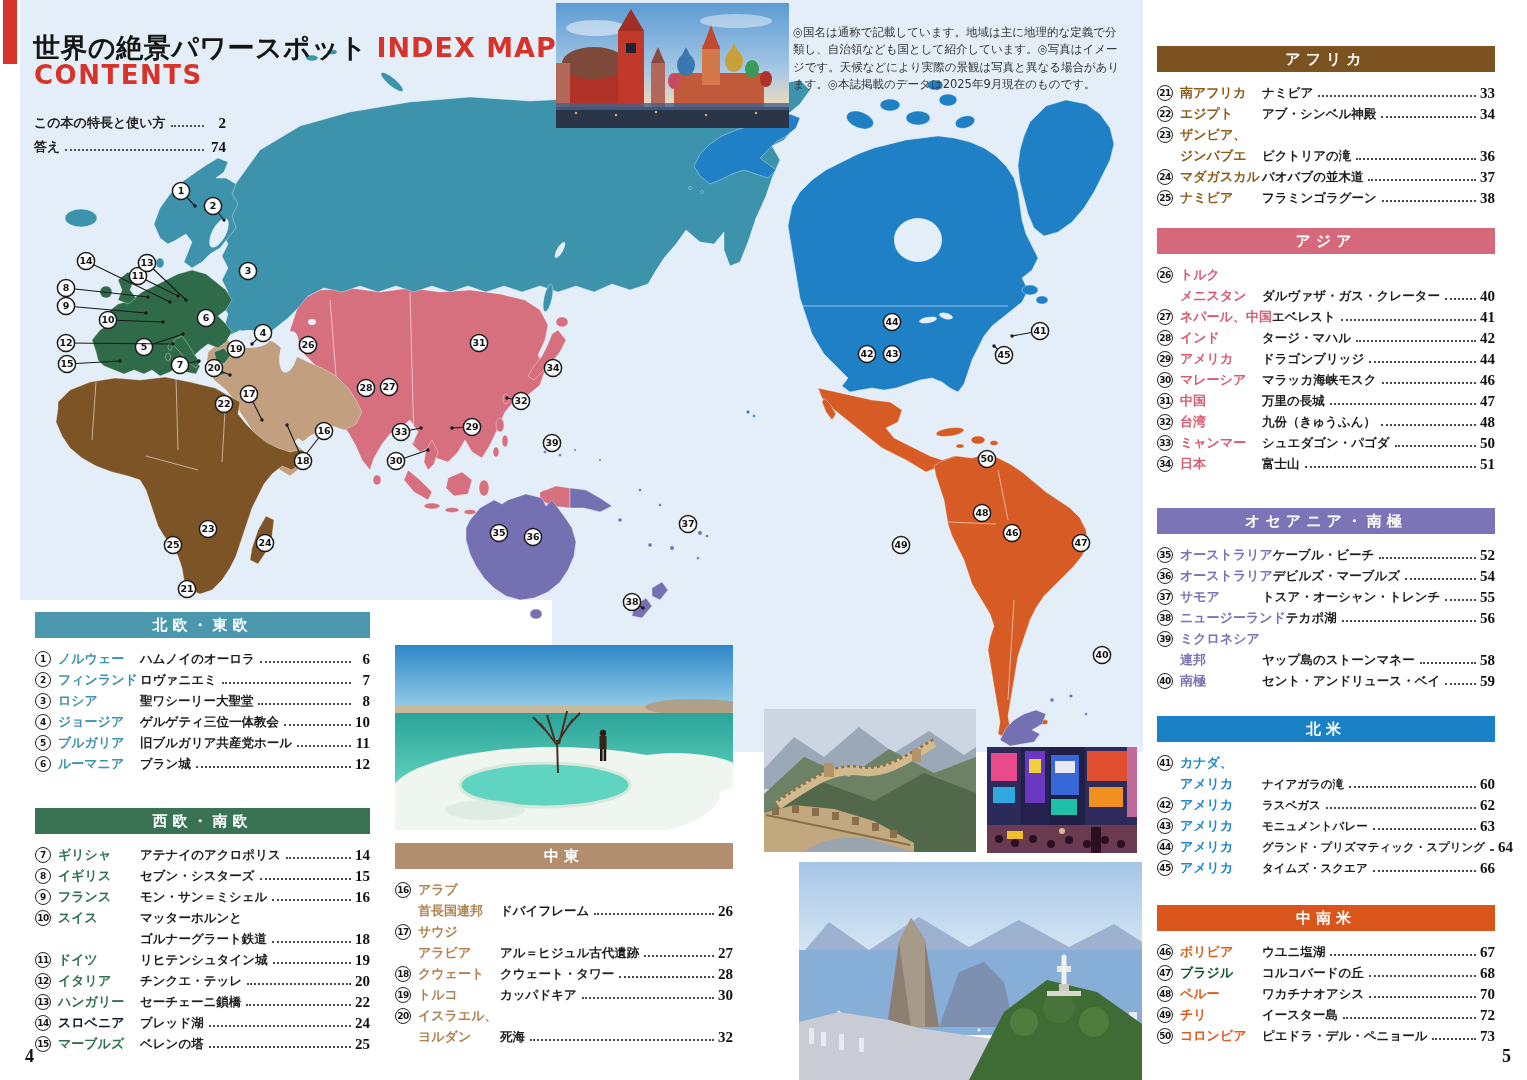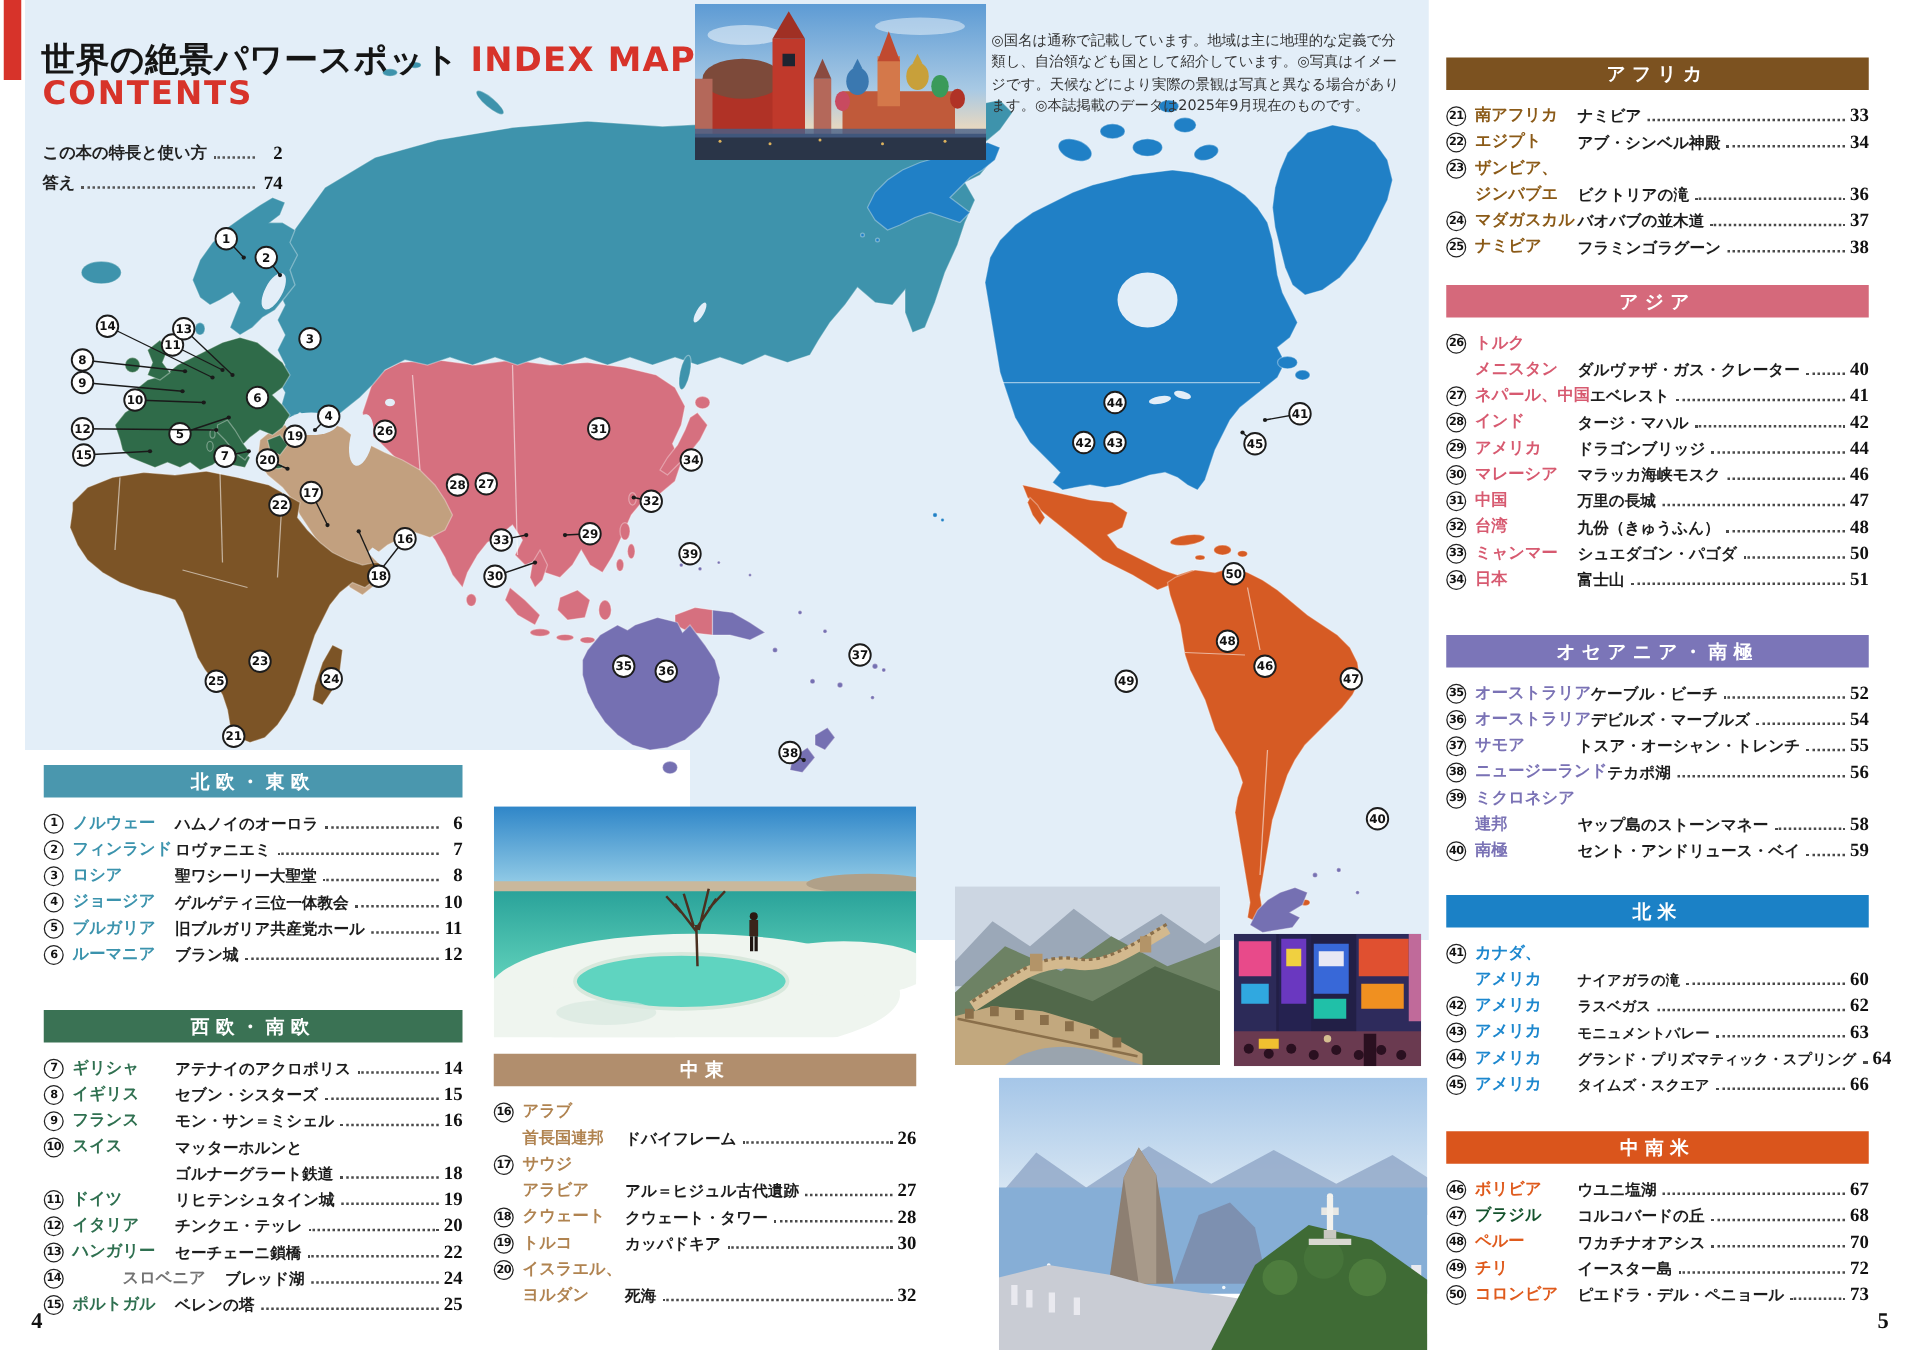--- a/index.html
+++ b/index.html
@@ -737,28 +737,28 @@
         </div>
         <div class="row">
           <span class="cnum">13</span>
           <span class="country" style="color: rgb(47, 112, 80);">ハンガリー</span>
           <span class="title-txt">セーチェーニ鎖橋</span>
           <span class="dots"></span>
           <span class="pg">22</span>
         </div>
         <div class="row">
           <span class="cnum">14</span>
-          <span class="country" style="color: #737373; margin-left: 40px;">スロベニア</span>
+          <span class="country" style="color: #0f172a;">スロベニア</span>
           <span class="title-txt">ブレッド湖</span>
           <span class="dots"></span>
           <span class="pg">24</span>
         </div>
         <div class="row">
           <span class="cnum">15</span>
-          <span class="country" style="color: rgb(47, 112, 80);">ポルトガル</span>
+          <span class="country" style="color: rgb(47, 112, 80);">マーブルズ</span>
           <span class="title-txt">ベレンの塔</span>
           <span class="dots"></span>
           <span class="pg">25</span>
         </div>
       </div>
   </div>
   <div class="section sec-mideast">
     <div class="sec-header" style="background: rgb(177, 142, 109);">中東</div>
       <div class="sec-body">
         <div class="row nopage">

